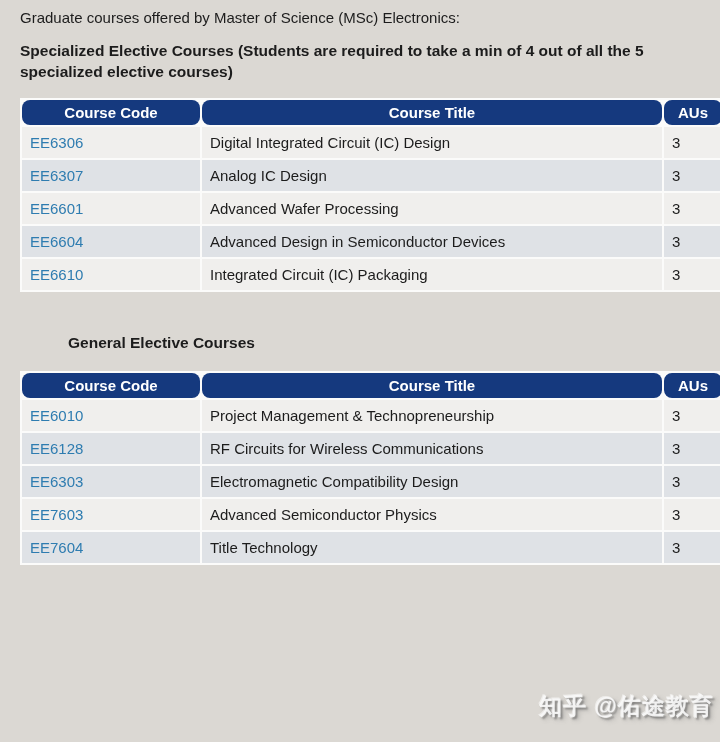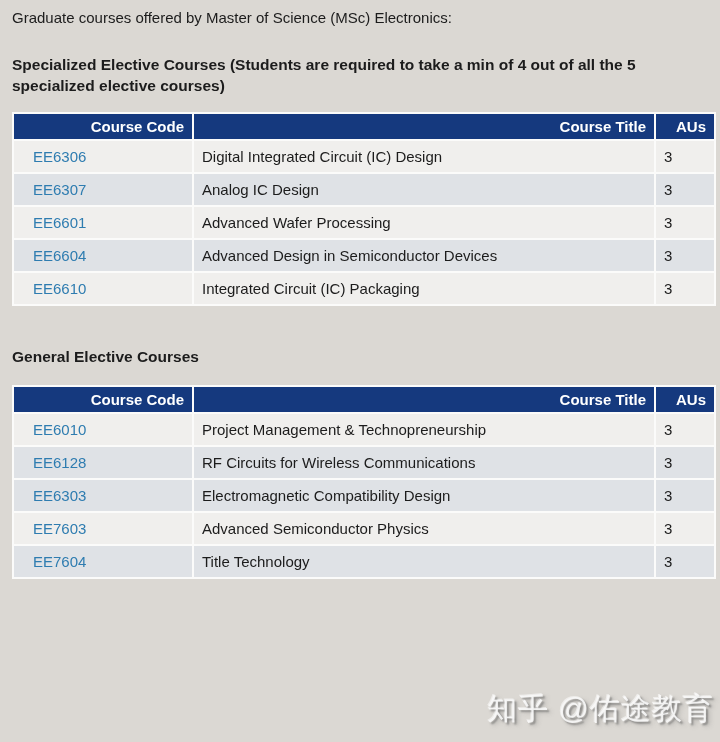--- a/index.html
+++ b/index.html
@@ -15,76 +15,76 @@
   *{box-sizing:border-box;}
   html,body{margin:0;padding:0;}
   body{
     width:720px;height:742px;
     background:var(--page-bg);
     font-family:"Liberation Sans",sans-serif;
     color:var(--body-text);
     position:relative;
     overflow:hidden;
   }
-  .page{padding:6px 10px 0 12px;}
+  .page{padding:6px 10px 0 20px;}
   .intro{
     font-size:15px;
     line-height:20px;
     margin:0;
     padding-top:2px;
   }
   .section-heading{
     font-size:15.5px;
     font-weight:bold;
     line-height:21px;
     max-width:700px;
     margin:0;
   }
-  .section-heading.first{margin-top:26px;margin-bottom:16px;}
-  .section-heading.second{margin-top:40px;margin-bottom:18px;}
+  .section-heading.first{margin-top:12px;margin-bottom:16px;}
+  .section-heading.second{margin-top:40px;margin-bottom:18px;margin-left:48px;}
   table.courses{
     width:702px;
     table-layout:fixed;
     border-collapse:separate;
     border-spacing:2px;
     background:var(--grid-white);
   }
   table.courses th{
     background:var(--header-bg);
     color:var(--header-text);
     font-size:15px;
     font-weight:bold;
-    text-align:right;
+    text-align:center;
     padding:4px 8px;
     height:24px;
     vertical-align:middle;
+    border-radius:8px;
   }
   table.courses td{
     font-size:15px;
     padding:5px 8px;
     height:31px;
     vertical-align:middle;
   }
   table.courses col.c0{width:178px;}
   table.courses col.c1{width:460px;}
   table.courses col.c2{width:58px;}
   tr.odd td{background:var(--row-odd);}
   tr.even td{background:var(--row-even);}
   td a{
     color:var(--link-blue);
     text-decoration:none;
     cursor:pointer;
-    margin-left:11px;
   }
   .watermark{
     position:absolute;
     right:6px;
-    bottom:12px;
-    font-size:30px;
-    font-weight:normal;
+    bottom:20px;
+    font-size:23px;
+    font-weight:bold;
     letter-spacing:1px;
     color:rgba(250,250,250,0.88);
     text-shadow:2px 2px 2px rgba(80,80,80,0.55),
                 -1px -1px 0 rgba(255,255,255,0.55),
                  4px 3px 4px rgba(120,120,120,0.35);
     white-space:nowrap;
     pointer-events:none;
   }
 </style>
 </head>

